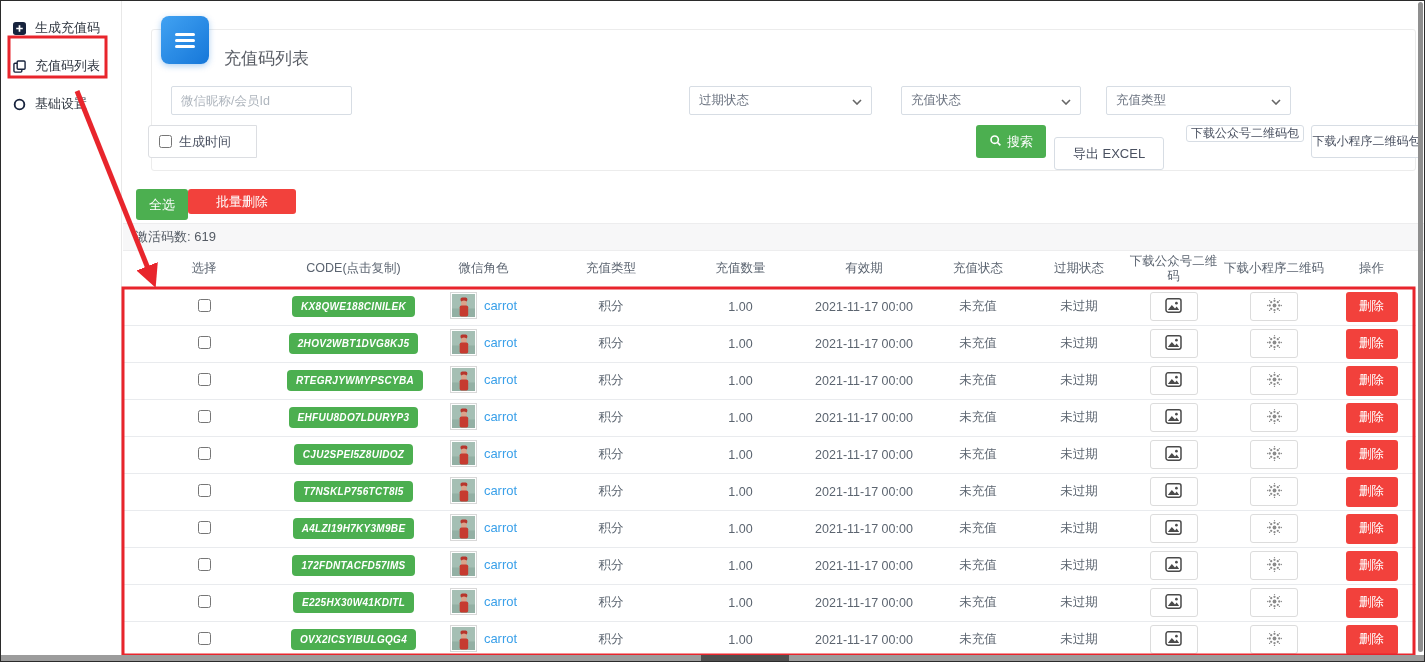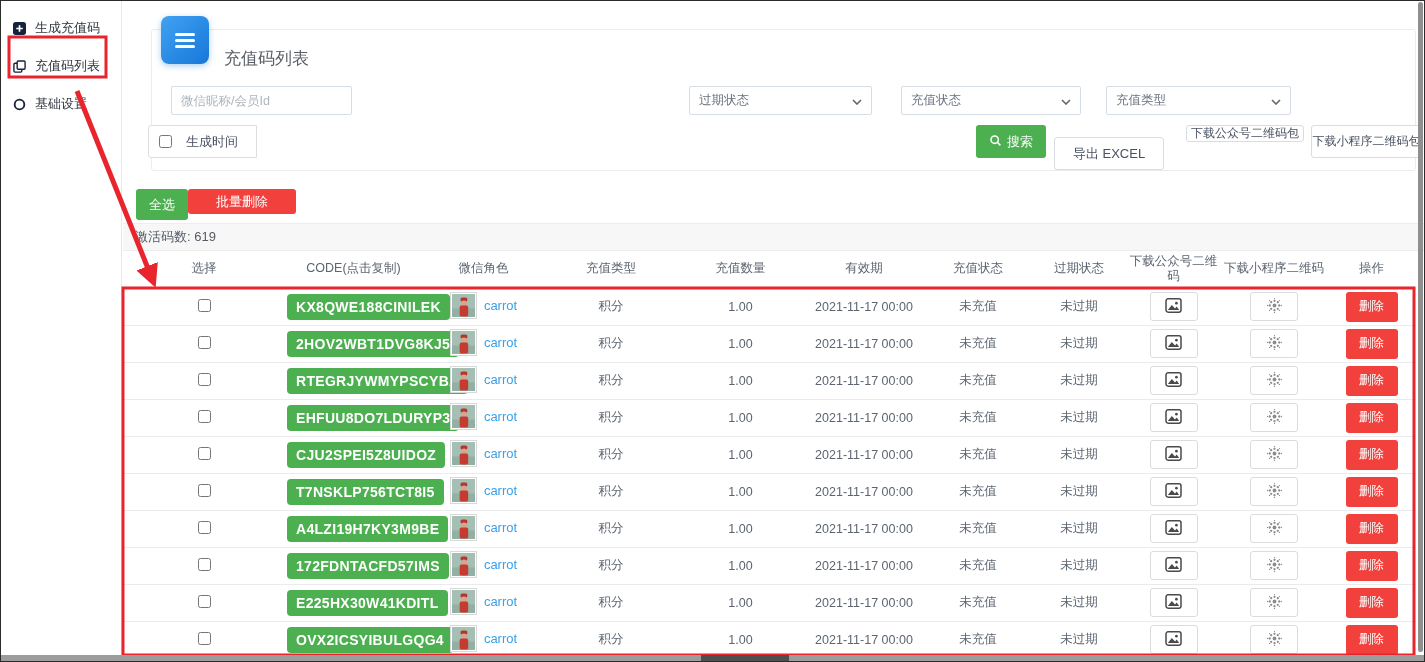--- a/index.html
+++ b/index.html
@@ -33,21 +33,21 @@
   .in-code { left:383px; width:276px; }
   .select { position:absolute; top:85px; height:29px; border:1px solid #d7dde4;
     border-radius:2px; background:#fff; display:flex; align-items:center;
     justify-content:space-between; padding:0 9px; font-size:12.5px; color:#6b7380;
     cursor:pointer; }
   .sel-1 { left:688px; width:183px; }
   .sel-2 { left:900px; width:180px; }
   .sel-3 { left:1105px; width:185px; }
   .gen-time { position:absolute; left:147px; top:124px; width:109px; height:33px;
     border:1px solid #dcdee2; border-radius:3px 0 0 3px; display:flex;
-    align-items:center; gap:14px; padding:0 10px; font-size:13px; color:#495060; background:#fff; }
+    align-items:center; gap:7px; padding:0 10px; font-size:13px; color:#495060; background:#fff; }
   .date-btn { position:absolute; left:256px; top:124px; width:234px; height:33px;
     background:#16bdd2; color:#fff; border:none; border-radius:0 3px 3px 0;
     font-size:11px; display:flex; align-items:center; justify-content:center;
     gap:5px; cursor:pointer; font-family:"Liberation Sans", sans-serif; white-space:nowrap; }
   .btn { border:none; border-radius:3px; cursor:pointer; display:flex;
     align-items:center; justify-content:center; font-family:"Liberation Sans", sans-serif; }
   .btn-search { position:absolute; left:975px; top:124px; width:70px; height:33px;
     background:#4caf50; color:#fff; font-size:13px; gap:5px; }
   .btn-plain { background:#fff; border:1px solid #d7dde4; color:#495060; font-size:12px; }
   .btn-excel { position:absolute; left:1053px; top:136px; width:110px; height:33px; font-size:13px; }
@@ -62,22 +62,22 @@
     background:#f7f7f8; border-top:1px solid #ededee; border-bottom:1px solid #ededee;
     line-height:26px; padding-left:12px; font-size:13px; color:#545b64; }
   
   .tbl { position:absolute; left:122px; top:250px; width:1293px;
     border-collapse:collapse; table-layout:fixed; background:#fff; }
   .tbl th { height:37px; font-size:12.5px; font-weight:400; color:#5b6470;
     text-align:center; vertical-align:middle; line-height:1.25; padding:0 2px; }
   .tbl td { height:37px; text-align:center; vertical-align:middle;
     font-size:12.5px; color:#5c6570; border-top:1px solid #e9ebee; padding:0 2px; }
   .code-badge { display:inline-block; background:#4caf50; color:#fff;
-    font-weight:bold; font-size:14px; letter-spacing:.3px; padding:5px 9px;
-    border-radius:4px; cursor:pointer; white-space:nowrap; }
+    font-weight:bold; font-size:10px; letter-spacing:.3px; padding:5px 9px;
+    border-radius:4px; cursor:pointer; white-space:nowrap;font-style:italic; }
   .role-cell { display:inline-flex; align-items:center; gap:7px; }
   .avatar { width:27px; height:27px; border:1px solid #d8d8d8; background:#fff;
     padding:1px; display:block; }
   .role-link { color:#3aa0e9; text-decoration:none; font-size:13px; cursor:pointer; }
   .qr-btn { width:48px; height:29px; background:#fff; border:1px solid #dcdcdc;
     border-radius:3px; cursor:pointer; display:inline-flex; align-items:center;
     justify-content:center; }
   .del-btn { background:#f2413c; color:#fff; border:none; border-radius:3px;
     width:52px; height:30px; font-size:12.5px; cursor:pointer;
     font-family:"Liberation Sans", sans-serif; }

